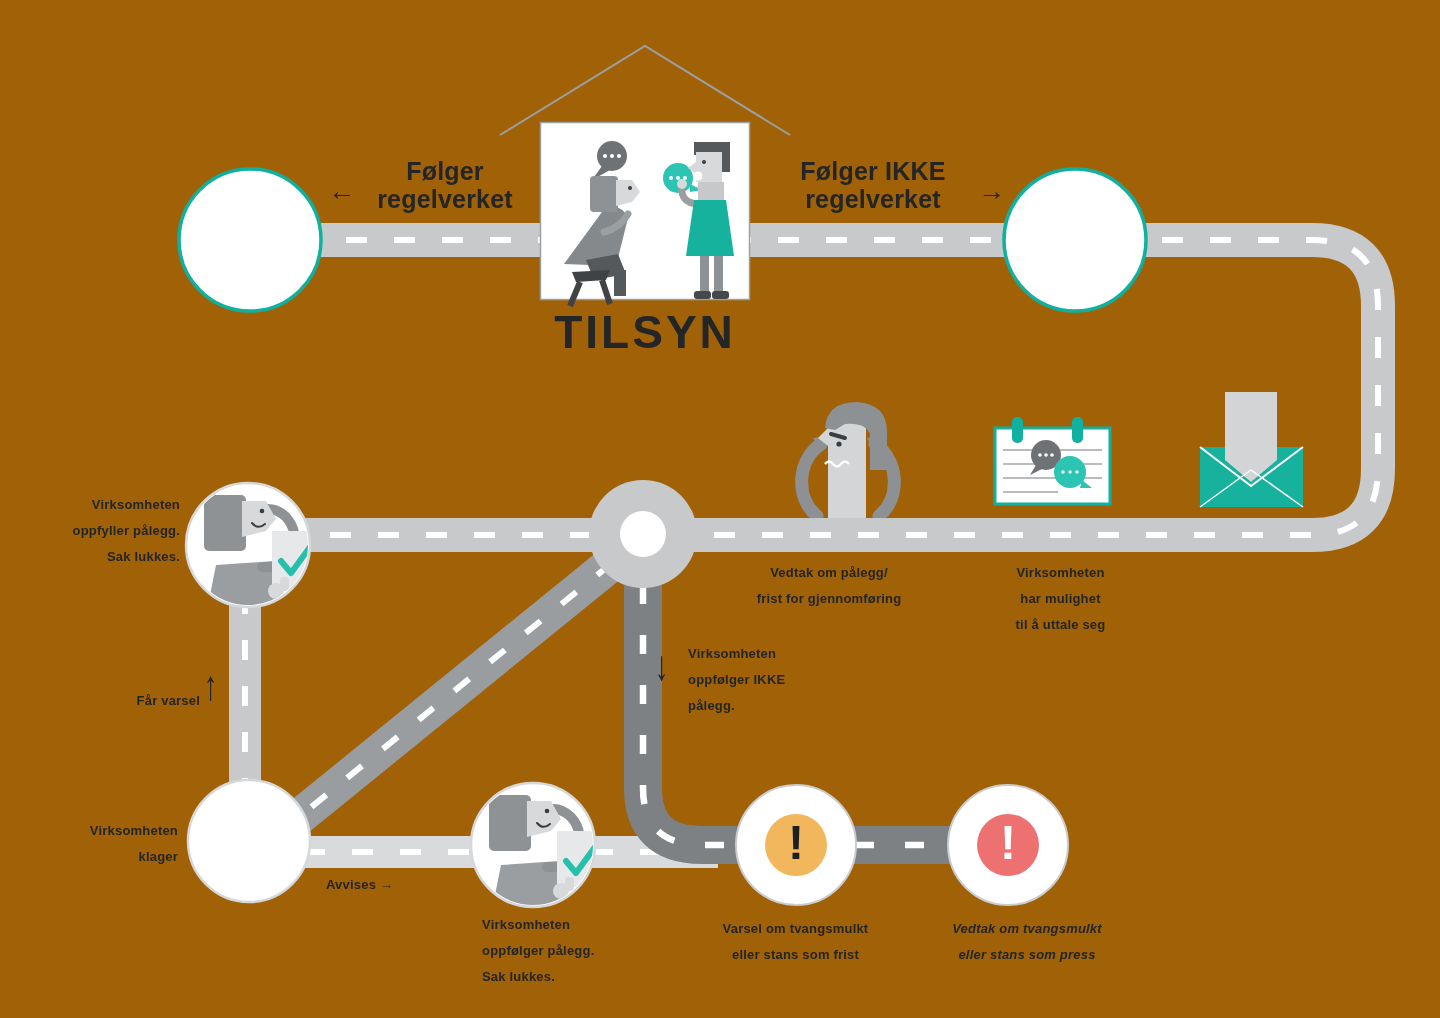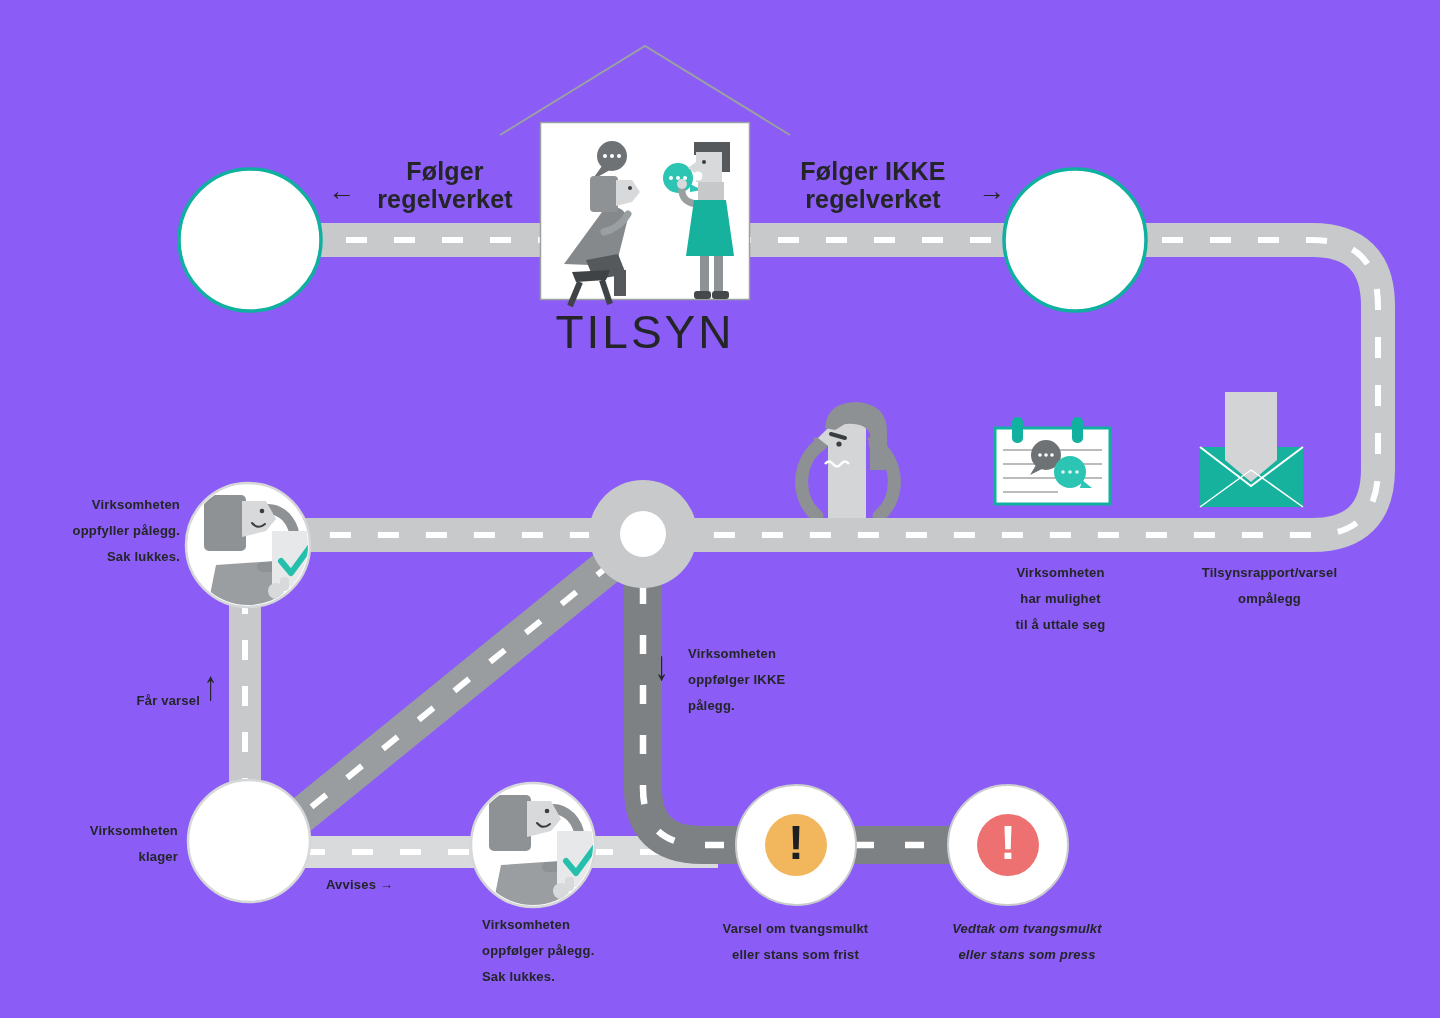--- a/index.html
+++ b/index.html
@@ -1,28 +1,28 @@
 <!DOCTYPE html>
 <html><head>
 <meta charset="utf-8">
 <style>
   html,body{margin:0;padding:0;background:#ffffff;}
   .canvas{
-    position:relative;width:1440px;height:1018px;background:#8b5cf6;overflow:hidden;
+    position:relative;width:1440px;height:1018px;background:#a16207;overflow:hidden;
     font-family:"Liberation Sans",sans-serif;color:#232527;
   }
   .artwork{position:absolute;left:0;top:0;z-index:1;}
   .label{
     position:absolute;z-index:2;font-weight:600;font-size:13px;line-height:26px;
     letter-spacing:.2px;white-space:pre-line;color:#232527;
   }
   .label--right{text-align:right;}
   .label--center{text-align:center;}
   .header{font-size:25px;line-height:28px;font-weight:700;}
-  .title{font-size:46px;line-height:48px;font-weight:400;letter-spacing:3px;}
+  .title{font-size:46px;line-height:48px;font-weight:700;letter-spacing:3px;}
   .arrow{position:absolute;z-index:2;font-size:27px;font-weight:400;color:#232527;}
   .arrow-v{display:inline-block;transform:scaleY(1.55);transform-origin:50% 30%;}
   .inline-arrow{font-weight:400;}
   .badge{
     position:absolute;z-index:3;width:34px;text-align:center;
     font-size:48px;font-weight:800;line-height:54px;
   }
   .badge--warning{color:#1d1f21;}
   .badge--danger{color:#ffffff;}
 </style>
@@ -271,27 +271,27 @@
 
   <div class="label" style="left:482px;top:912px;width:200px;">Virksomheten
 oppfølger pålegg.
 Sak lukkes.</div>
 
   <span class="arrow" style="left:655px;top:648px;"><span class="arrow-v">↓</span></span>
   <div class="label" style="left:688px;top:641px;width:170px;">Virksomheten
 oppfølger IKKE
 pålegg.</div>
 
+  <div class="label label--center" style="left:698px;top:560px;width:262px;">Vedtak om pålegg/
+frist for gjennomføring</div>
 
   <div class="label label--center" style="left:973px;top:560px;width:175px;">Virksomheten
 har mulighet
 til å uttale seg</div>
 
-  <div class="label label--center" style="left:1152px;top:560px;width:235px;">Tilsynsrapport/varsel
-ompålegg</div>
 
   <div class="badge badge--warning" style="left:779px;top:816px;">!</div>
   <div class="label label--center" style="left:668px;top:916px;width:255px;">Varsel om tvangsmulkt
 eller stans som frist</div>
 
   <div class="badge badge--danger" style="left:991px;top:816px;">!</div>
   <div class="label label--center" style="left:902px;top:916px;width:250px;font-style:italic;">Vedtak om tvangsmulkt
 eller stans som press</div>
 
 </div>

